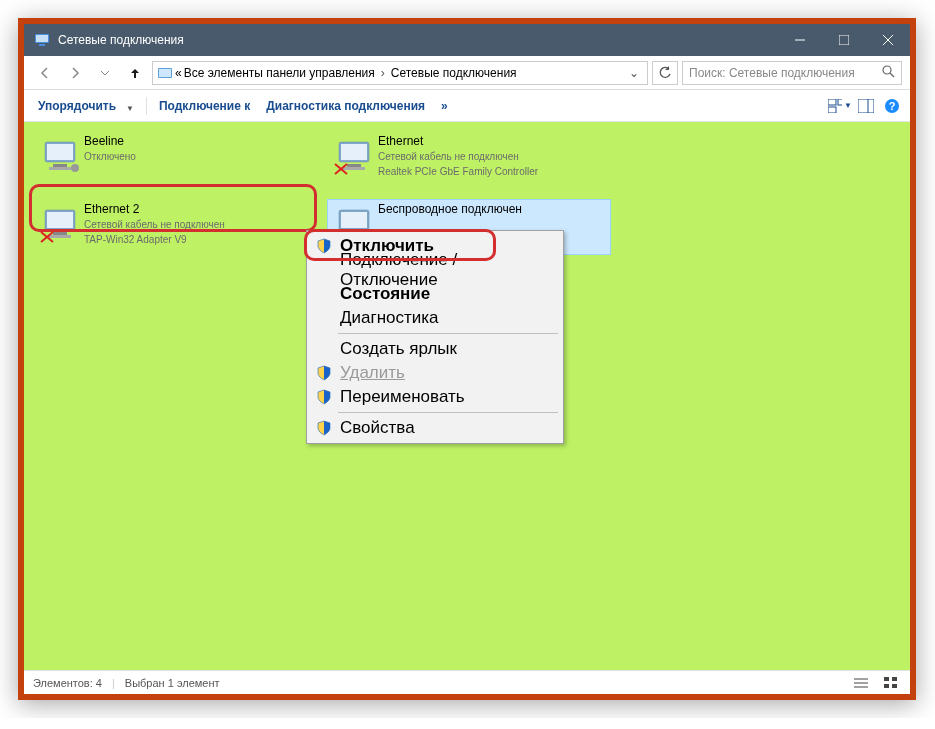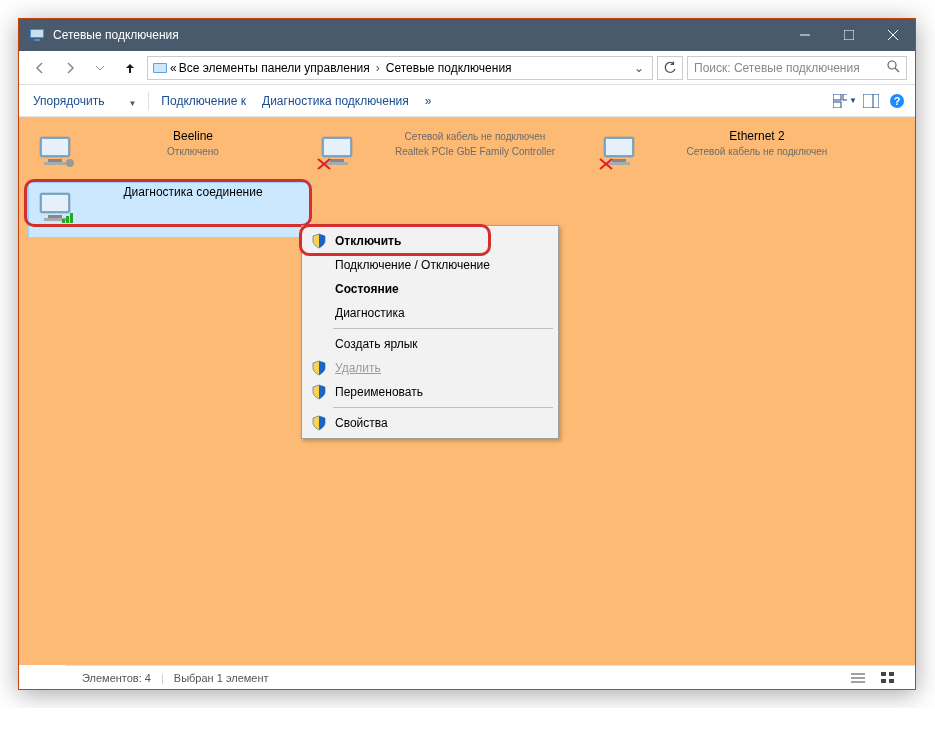--- a/index.html
+++ b/index.html
@@ -1,50 +1,50 @@
 <!DOCTYPE html>
 <html><head>
 <meta charset="utf-8">
 <style>
 * { box-sizing: border-box; font-family: "Segoe UI", Tahoma, sans-serif; }
 body { margin:0; padding:18px; background:#fff; width:935px; }
-.window { width:898px; border:1px solid #c2410c; box-shadow:0 4px 24px rgba(0,0,0,.35); }
+.window { width:898px; border:6px solid #c2410c; box-shadow:0 4px 24px rgba(0,0,0,.35); }
 .titlebar { height:32px; background:#495a6c; color:#fff; display:flex; align-items:center; padding:0 0 0 10px; font-size:12px; }
 .titlebar .title-icon { width:16px; height:16px; display:inline-flex; margin-right:8px; }
 .titlebar .spacer { flex:1; }
 .winbtn { width:44px; height:32px; display:flex; align-items:center; justify-content:center; color:#fff; }
 .addressbar { height:34px; background:#fff; border-bottom:1px solid #ddd; display:flex; align-items:center; padding:4px 8px; gap:4px; }
 .navbtn { width:26px; height:26px; border-radius:2px; display:flex; align-items:center; justify-content:center; color:#8a8a8a; }
 .navbtn.enabled { color:#1a1a1a; }
 .breadcrumb { flex:1; height:24px; border:1px solid #ccc; display:flex; align-items:center; font-size:12px; padding:0 4px; gap:2px; min-width:0; }
 .breadcrumb .bc-icon { width:16px; height:16px; display:inline-flex; }
 .breadcrumb .bc-sep { color:#555; padding:0 4px; }
 .breadcrumb .bc-drop { margin-left:auto; color:#555; padding:0 4px; }
 .refresh { width:26px; height:24px; border:1px solid #ccc; display:flex; align-items:center; justify-content:center; font-size:12px; }
 .search { width:220px; height:24px; border:1px solid #ccc; display:flex; align-items:center; font-size:12px; color:#888; padding:0 6px; gap:6px; }
 .toolbar { height:32px; background:#fff; border-bottom:1px solid #e5e5e5; display:flex; align-items:center; padding:0 6px; font-size:12px; }
-.tbitem { padding:4px 8px; display:flex; align-items:flex-end; gap:22px; color:#1a4d8f; border-radius:2px; }
+.tbitem { padding:4px 8px; display:flex; align-items:flex-end; gap:8px; color:#1a4d8f; border-radius:2px;font-weight:bold; }
 .tbitem .drop { font-size:8px; color:#555; margin-left:2px; }
 .tbsep { width:1px; height:18px; background:#e0e0e0; margin:0 4px; }
 .tbicon { width:24px; height:24px; display:flex; align-items:center; justify-content:center; color:#1a4d8f; margin-left:2px; }
-.content { position:relative; height:548px; background:#fdba74; padding:10px 10px 0 10px; display:flex; flex-wrap:wrap; align-content:flex-start; gap:0; overflow:hidden;text-align:center; }
+.content { position:relative; height:548px; background:#bef264; padding:10px 10px 0 10px; display:flex; flex-wrap:wrap; align-content:flex-start; gap:12px; overflow:hidden; }
 .netitem { width:282px; height:54px; display:flex; padding:2px 4px; margin-bottom:2px; position:relative; }
 .netitem .icon { width:46px; height:44px; flex-shrink:0; display:flex; align-items:center; justify-content:center; position:relative; }
 .netitem .txt { flex:1; min-width:0; padding-top:0px; line-height:15px; }
 .netitem .name { font-size:12px; color:#000; white-space:nowrap; overflow:hidden; text-overflow:ellipsis; }
 .netitem .status, .netitem .device { font-size:10px; color:#6b6b6b; white-space:nowrap; overflow:hidden; text-overflow:ellipsis; }
 .netitem.selected { background:#cce8ff; outline:1px solid #99d1ff; }
 .highlight { border:3px solid #d32f2f; border-radius:10px; position:absolute; pointer-events:none; }
-.ctxmenu { position:absolute; background:#f2f2f2; border:1px solid #a0a0a0; box-shadow:2px 2px 4px rgba(0,0,0,.25); font-size:12px; padding:3px; }
+.ctxmenu { position:absolute; background:#f2f2f2; border:1px solid #a0a0a0; box-shadow:2px 2px 4px rgba(0,0,0,.25); font-size:17px; padding:3px; }
 .ctxmenu .ctxitem { height:24px; display:flex; align-items:center; padding:0 18px 0 30px; position:relative; }
 .ctxmenu .ctxitem.disabled { color:#9a9a9a;text-decoration:underline; }
 .ctxmenu .ctxitem.bold { font-weight:600; }
 .ctxmenu .ctxsep { height:1px; background:#c0c0c0; margin:3px 2px 3px 28px; }
 .ctxmenu .shield { position:absolute; left:6px; width:16px; height:16px; display:flex; }
-.statusbar { height:24px; border-top:1px solid #e0e0e0; display:flex; align-items:center; padding:0 17px; font-size:11px; color:#555; gap:10px;margin-left:46px; }
+.statusbar { height:24px; border-top:1px solid #e0e0e0; display:flex; align-items:center; padding:0 9px; font-size:11px; color:#555; gap:10px; }
 .statusbar .statspacer { flex:1; }
 .statusbar .viewbtn { width:20px; height:16px; display:flex; align-items:center; justify-content:center; color:#444; }
 
 .monitor-svg { fill:#7fa8c9; stroke:#6a8aa5; stroke-width:.5; }
 </style>
 </head>
 <body>
 
 <div class="window">
 
@@ -188,20 +188,21 @@
             <rect x="8" y="8" width="26" height="16" fill="#e5f0fa"></rect>
             <rect x="14" y="28" width="14" height="3" fill="#888"></rect>
             <rect x="10" y="31" width="22" height="3" fill="#aaa"></rect>
             <g>
               <line x1="2" y1="28" x2="14" y2="38" stroke="#d22" stroke-width="2"></line>
               <line x1="14" y1="28" x2="2" y2="38" stroke="#d22" stroke-width="2"></line>
             </g>
           </svg>
       </div>
       <div class="txt">
+        <div class="name">Ethernet</div>
         <div class="status">Сетевой кабель не подключен</div>
         <div class="device">Realtek PCIe GbE Family Controller</div>
       </div>
     </div>
 
     <div class="netitem">
       <div class="icon">
         <svg width="44" height="40" viewBox="0 0 44 40">
             <rect x="6" y="6" width="30" height="20" rx="2" class="monitor-svg"></rect>
             <rect x="8" y="8" width="26" height="16" fill="#e5f0fa"></rect>
@@ -209,39 +210,40 @@
             <rect x="10" y="31" width="22" height="3" fill="#aaa"></rect>
             <g>
               <line x1="2" y1="28" x2="14" y2="38" stroke="#d22" stroke-width="2"></line>
               <line x1="14" y1="28" x2="2" y2="38" stroke="#d22" stroke-width="2"></line>
             </g>
           </svg>
       </div>
       <div class="txt">
         <div class="name">Ethernet 2</div>
         <div class="status">Сетевой кабель не подключен</div>
+        <div class="device">TAP-Win32 Adapter V9</div>
       </div>
     </div>
 
     <div class="netitem selected" style="margin-top:0">
       <div class="icon">
         <svg width="44" height="40" viewBox="0 0 44 40">
             <rect x="6" y="6" width="30" height="20" rx="2" class="monitor-svg"></rect>
             <rect x="8" y="8" width="26" height="16" fill="#e5f0fa"></rect>
             <rect x="14" y="28" width="14" height="3" fill="#888"></rect>
             <rect x="10" y="31" width="22" height="3" fill="#aaa"></rect>
             <g>
               <rect x="28" y="32" width="3" height="4" fill="#2a2"></rect>
               <rect x="32" y="29" width="3" height="7" fill="#2a2"></rect>
               <rect x="36" y="26" width="3" height="10" fill="#2a2"></rect>
             </g>
           </svg>
       </div>
       <div class="txt">
-        <div class="name">Диагностика соединение</div>
+        <div class="name">Беспроводное подключен</div>
         <div class="device"></div>
       </div>
     </div>
 
     <div class="highlight" style="left:5px; top:62px; width:288px; height:48px;"></div>
 
     <div class="ctxmenu" style="left:282px; top:108px; width:258px;">
       <div class="ctxitem bold">
         <span class="shield">
             <svg viewBox="0 0 16 16">

